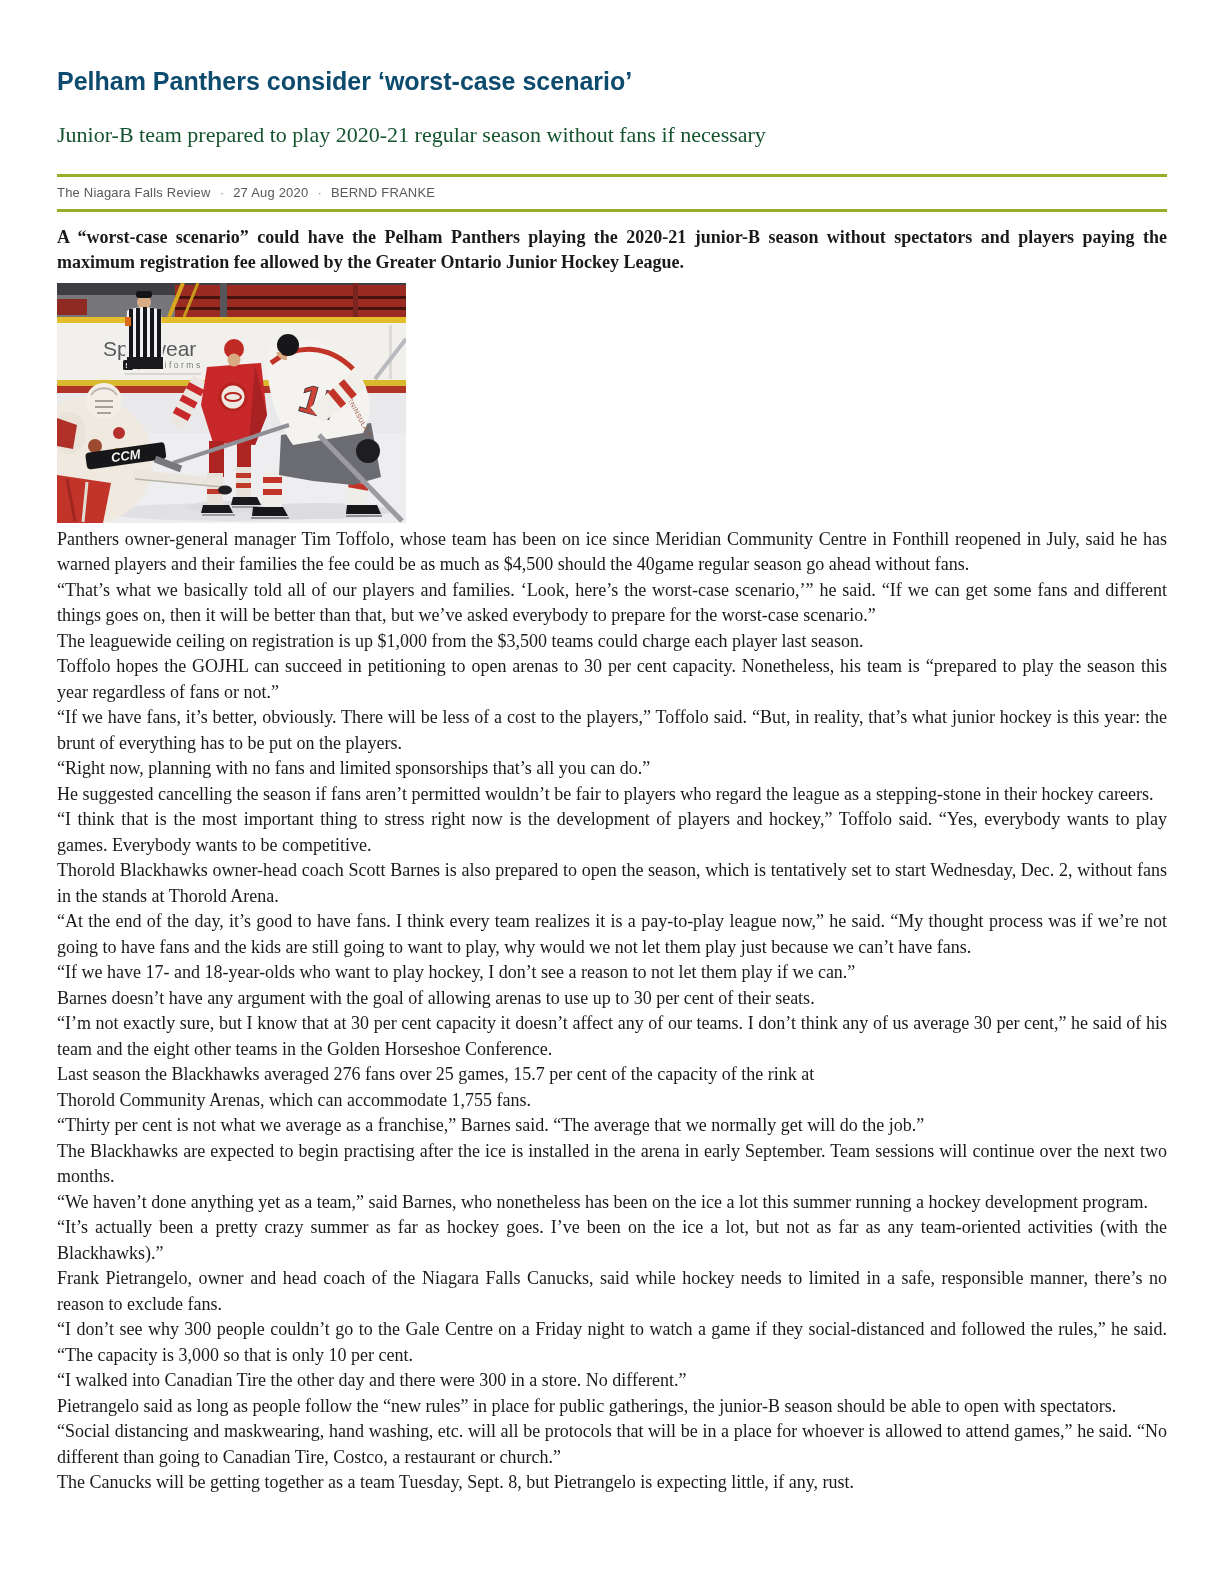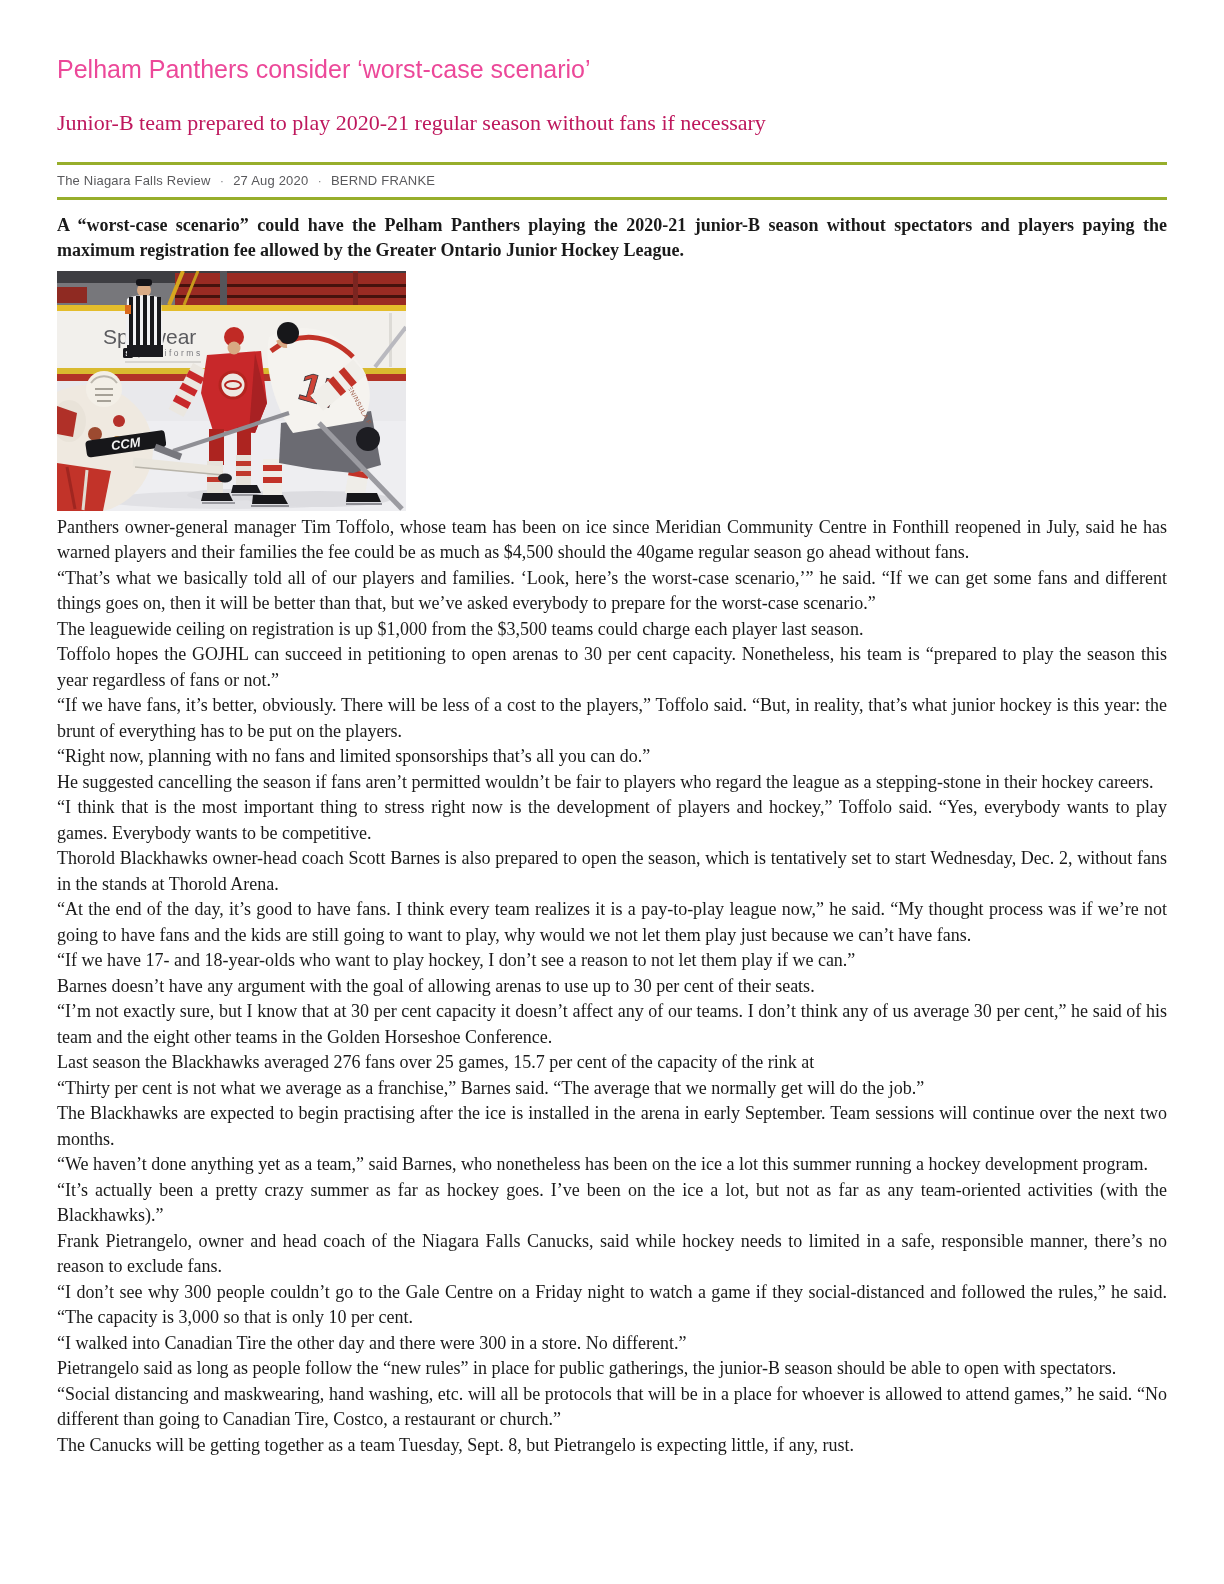--- a/index.html
+++ b/index.html
@@ -7,25 +7,25 @@
   body {
     width:1224px; min-height:1584px;
     font-family:"Liberation Serif", serif;
     color:#1a1a1a;
     -webkit-font-smoothing:antialiased;
   }
   .page { padding:56px 57px 34px 57px; }
 
   .article-title {
     font-family:"Liberation Sans", sans-serif;
-    font-size:25px; font-weight:normal; color:#ec4899; line-height:1.1;
+    font-size:25px; font-weight:bold; color:#0c4a6e; line-height:1.1;margin-top:12px;
   }
   .article-subtitle {
     font-family:"Liberation Serif", serif;
-    font-size:22px; font-weight:normal; color:#be185d;
+    font-size:22px; font-weight:normal; color:#14532d;
     margin-top:26px; line-height:1.15;
   }
   .rule { height:3px; background:var(--rule-green, #97ae2b); }
   .rule-top { margin-top:27px; }
   .byline {
     font-family:"Liberation Sans", sans-serif;
     font-size:13px; color:#59595c; letter-spacing:.2px;
     margin:8px 0 9px 0;
   }
   .byline .sep { margin:0 9px; color:#8a8a8d; }
@@ -205,20 +205,21 @@
       <p class="body-p">“If we have fans, it’s better, obviously. There will be less of a cost to the players,” Toffolo said. “But, in reality, that’s what junior hockey is this year: the brunt of everything has to be put on the players.</p>
       <p class="body-p">“Right now, planning with no fans and limited sponsorships that’s all you can do.”</p>
       <p class="body-p">He suggested cancelling the season if fans aren’t permitted wouldn’t be fair to players who regard the league as a stepping-stone in their hockey careers.</p>
       <p class="body-p">“I think that is the most important thing to stress right now is the development of players and hockey,” Toffolo said. “Yes, everybody wants to play games. Everybody wants to be competitive.</p>
       <p class="body-p">Thorold Blackhawks owner-head coach Scott Barnes is also prepared to open the season, which is tentatively set to start Wednesday, Dec. 2, without fans in the stands at Thorold Arena.</p>
       <p class="body-p">“At the end of the day, it’s good to have fans. I think every team realizes it is a pay-to-play league now,” he said. “My thought process was if we’re not going to have fans and the kids are still going to want to play, why would we not let them play just because we can’t have fans.</p>
       <p class="body-p">“If we have 17- and 18-year-olds who want to play hockey, I don’t see a reason to not let them play if we can.”</p>
       <p class="body-p">Barnes doesn’t have any argument with the goal of allowing arenas to use up to 30 per cent of their seats.</p>
       <p class="body-p">“I’m not exactly sure, but I know that at 30 per cent capacity it doesn’t affect any of our teams. I don’t think any of us average 30 per cent,” he said of his team and the eight other teams in the Golden Horseshoe Conference.</p>
       <p class="body-p">Last season the Blackhawks averaged 276 fans over 25 games, 15.7 per cent of the capacity of the rink at</p>
+      <p class="body-p">Thorold Community Arenas, which can accommodate 1,755 fans.</p>
       <p class="body-p">“Thirty per cent is not what we average as a franchise,” Barnes said. “The average that we normally get will do the job.”</p>
       <p class="body-p">The Blackhawks are expected to begin practising after the ice is installed in the arena in early September. Team sessions will continue over the next two months.</p>
       <p class="body-p">“We haven’t done anything yet as a team,” said Barnes, who nonetheless has been on the ice a lot this summer running a hockey development program.</p>
       <p class="body-p">“It’s actually been a pretty crazy summer as far as hockey goes. I’ve been on the ice a lot, but not as far as any team-oriented activities (with the Blackhawks).”</p>
       <p class="body-p">Frank Pietrangelo, owner and head coach of the Niagara Falls Canucks, said while hockey needs to limited in a safe, responsible manner, there’s no reason to exclude fans.</p>
       <p class="body-p">“I don’t see why 300 people couldn’t go to the Gale Centre on a Friday night to watch a game if they social-distanced and followed the rules,” he said. “The capacity is 3,000 so that is only 10 per cent.</p>
       <p class="body-p">“I walked into Canadian Tire the other day and there were 300 in a store. No different.”</p>
       <p class="body-p">Pietrangelo said as long as people follow the “new rules” in place for public gatherings, the junior-B season should be able to open with spectators.</p>
       <p class="body-p">“Social distancing and maskwearing, hand washing, etc. will all be protocols that will be in a place for whoever is allowed to attend games,” he said. “No different than going to Canadian Tire, Costco, a restaurant or church.”</p>
       <p class="body-p">The Canucks will be getting together as a team Tuesday, Sept. 8, but Pietrangelo is expecting little, if any, rust.</p>

